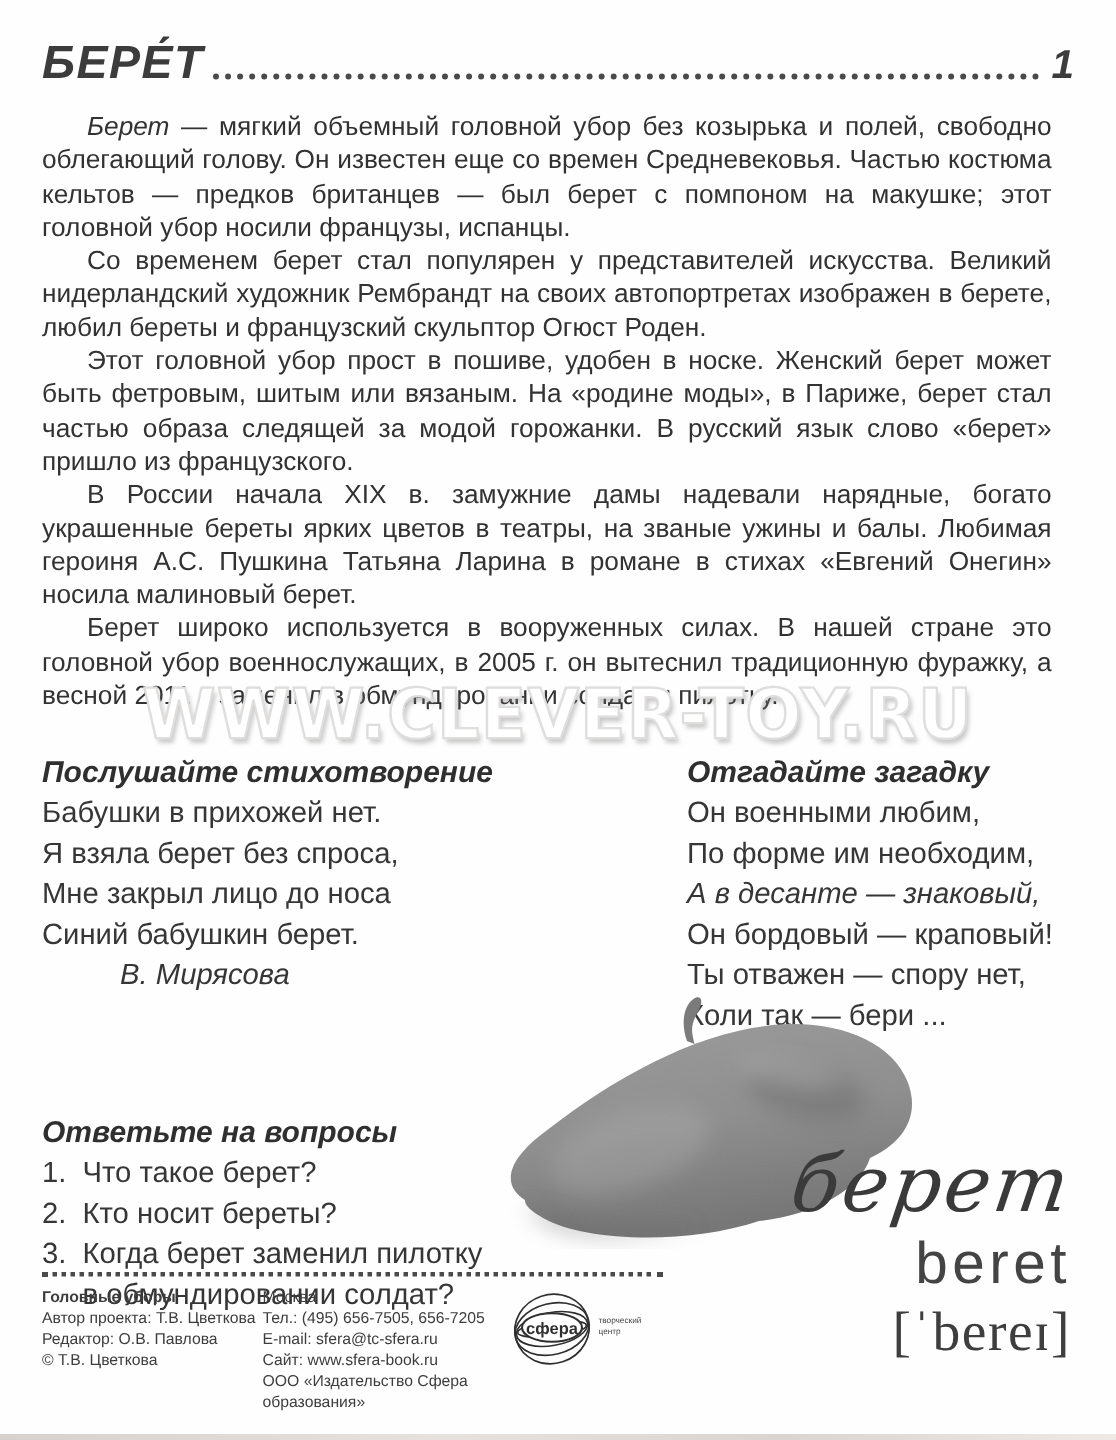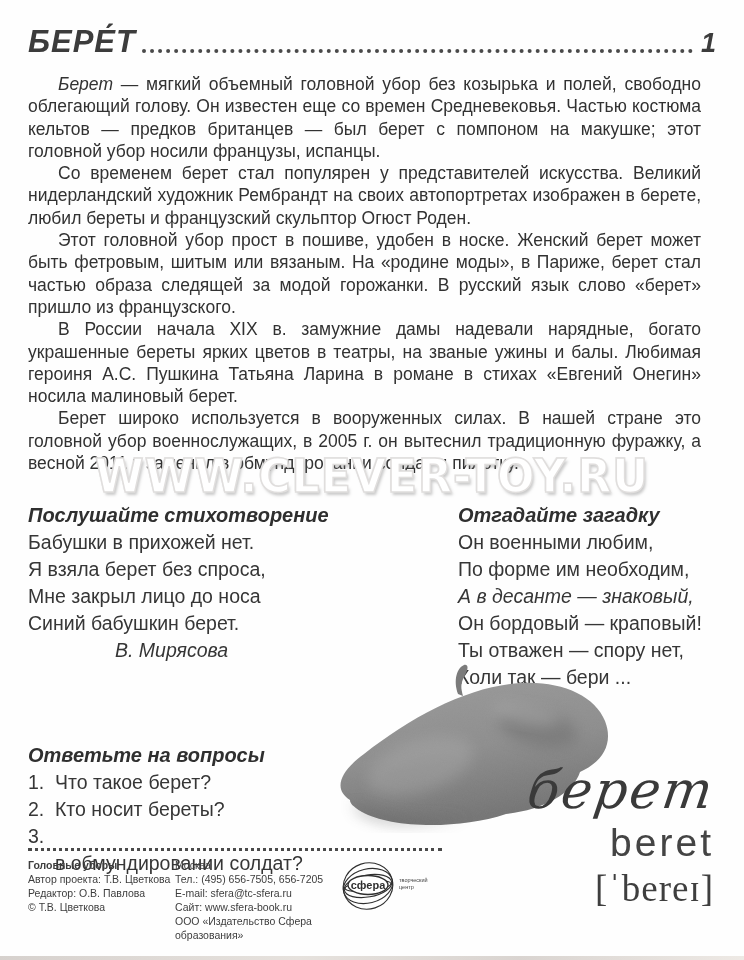--- a/index.html
+++ b/index.html
@@ -37,21 +37,21 @@
   
   .two-cols { display:flex; padding:28px 36px 0 28px; }
   .col-left { width:372px; }
   .col-right { flex:1; padding-left:58px; }
   .sec-heading {
     font-size:20px; font-weight:bold; font-style:italic; color:#2f2f2f;
     line-height:27px;
   }
   .verse-line { font-size:19.5px; line-height:27px; color:#363636; }
   .verse-line.it { font-style:italic; }
-  .poem-author { font-size:19.5px; line-height:27px; font-style:italic; color:#363636; margin-left:87px; }
+  .poem-author { font-size:19.5px; line-height:27px; font-style:italic; color:#363636; margin-left:52px; }
   
   .questions { padding:24px 28px 0 28px; width:400px; }
   .q-item { position:relative; font-size:19.5px; line-height:27px; color:#363636; padding-left:27px; }
   .q-num { position:absolute; left:0; top:0; }
   
   .beret-wrap { position:absolute; left:330px; top:656px; width:292px; height:196px; z-index:2; }
   
   .word-block { position:absolute; right:30px; top:760px; width:190px; text-align:right; z-index:2; }
   .word-script {
     font-family:"DejaVu Serif", serif; font-style:italic; font-weight:normal;
@@ -120,21 +120,21 @@
       <div class="verse-line">Он бордовый — краповый!</div>
       <div class="verse-line">Ты отважен — спору нет,</div>
       <div class="verse-line"><span>Коли так — бери ... </span><span class="lead-italic">(берет).</span></div>
     </div>
   </div>
 
   <div class="questions">
     <div class="sec-heading">Ответьте на вопросы</div>
     <div class="q-item"><span class="q-num">1.</span><span>Что такое берет?</span></div>
     <div class="q-item"><span class="q-num">2.</span><span>Кто носит береты?</span></div>
-    <div class="q-item"><span class="q-num">3.</span><br><span>в обмундировании солдат?</span></div>
+    <div class="q-item"><span class="q-num">3.</span><span>Когда берет заменил пилотку</span><br><span>в обмундировании солдат?</span></div>
   </div>
 
   <div class="beret-wrap">
     <svg width="292" height="196" viewBox="0 0 292 196" xmlns="http://www.w3.org/2000/svg">
       <defs>
         <linearGradient id="beretGrad" x1="0" y1="0" x2="0.3" y2="1">
           <stop offset="0" stop-color="#9a9a9a"></stop>
           <stop offset="0.55" stop-color="#8d8d8d"></stop>
           <stop offset="1" stop-color="#747474"></stop>
         </linearGradient>

